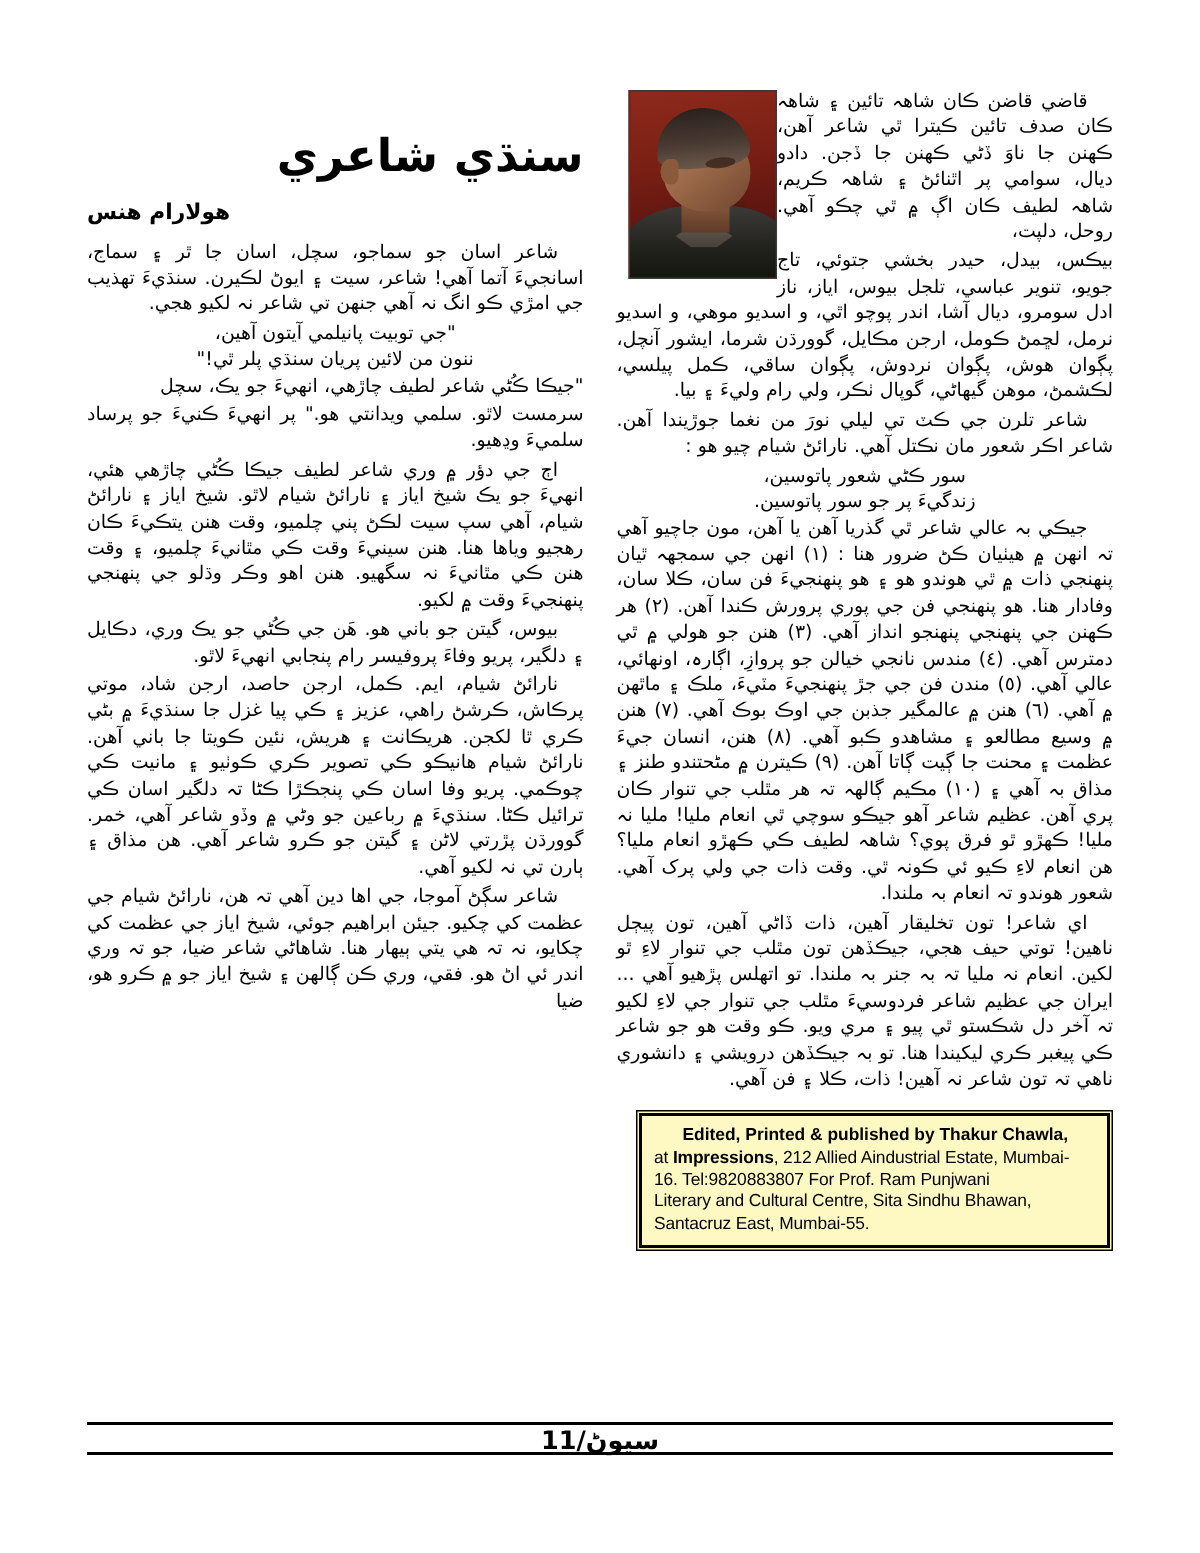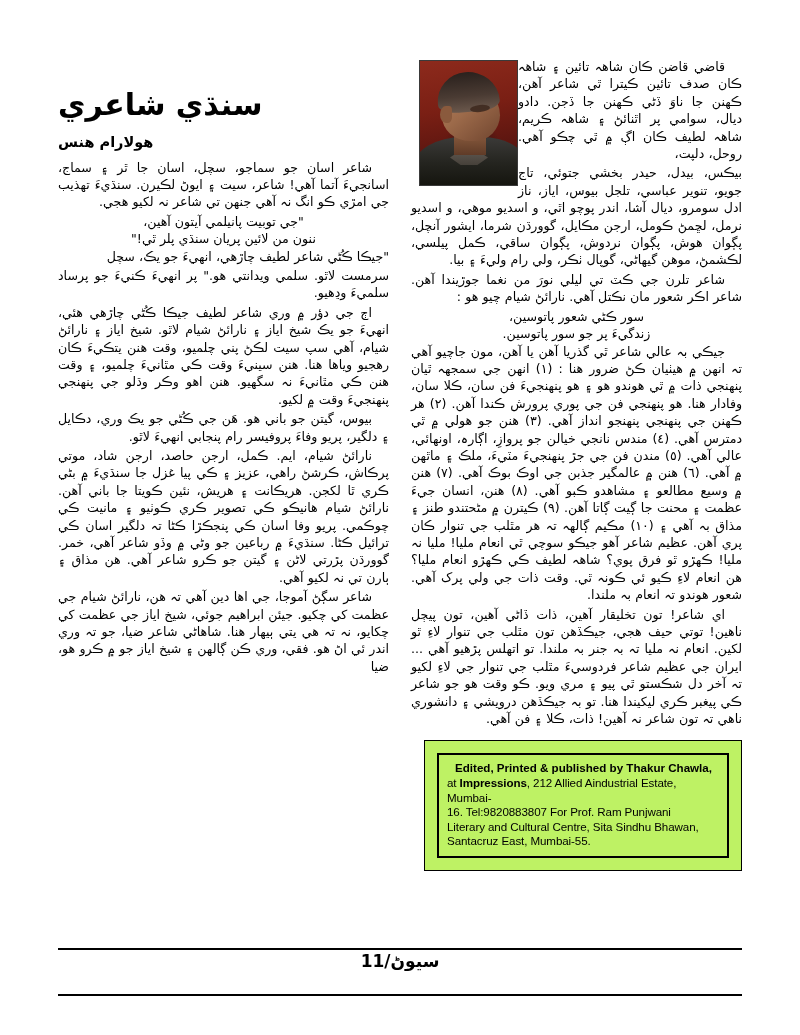--- a/index.html
+++ b/index.html
@@ -37,21 +37,21 @@
   }
   .col{
     width:331px;
     box-sizing:border-box;
   }
   .col-right{order:0;}
   .col-left{order:1;}
 
   
   .article-title{
-    text-align:left;
+    text-align:right;
     font-family:"DejaVu Sans","Liberation Sans",sans-serif;
     font-size:30px;
     font-weight:bold;
     letter-spacing:1px;
     line-height:1.25;
     margin:28px 0 10px 0;
     direction:rtl;
     unicode-bidi:bidi-override;
   }
   .byline{
@@ -164,22 +164,22 @@
   }
 
   
   .pub-wrap{
     clear:both;
     margin-top:13px;
     width:318px;
   }
   .pub-box{
     border:1px solid #000;
-    padding:12px;
-    background:#bef264;
+    padding:1px;
+    background:#fef9c3;
   }
   .pub-inner{
     border:2px solid #000;
     padding:6px 7px 7px 8px;
     direction:ltr;
     text-align:left;
   }
   .pub-inner p{
     margin:0;
     font-family:"Liberation Sans",sans-serif;
@@ -201,21 +201,21 @@
     left:58px;
     top:948px;
     width:684px;
   }
   .rule{
     height:2px;
     background:#000;
     width:100%;
   }
   .footer-mid{
-    height:44px;
+    height:18px;
     position:relative;
   }
   .page-no{
     position:absolute;
     left:0;right:0;
     top:1px;
     text-align:center;
     font-size:17px;
     font-weight:bold;
     direction:rtl;

